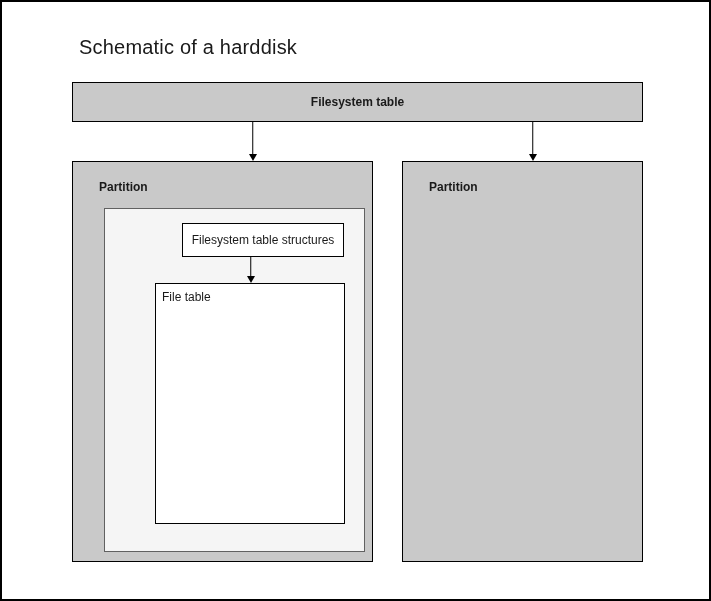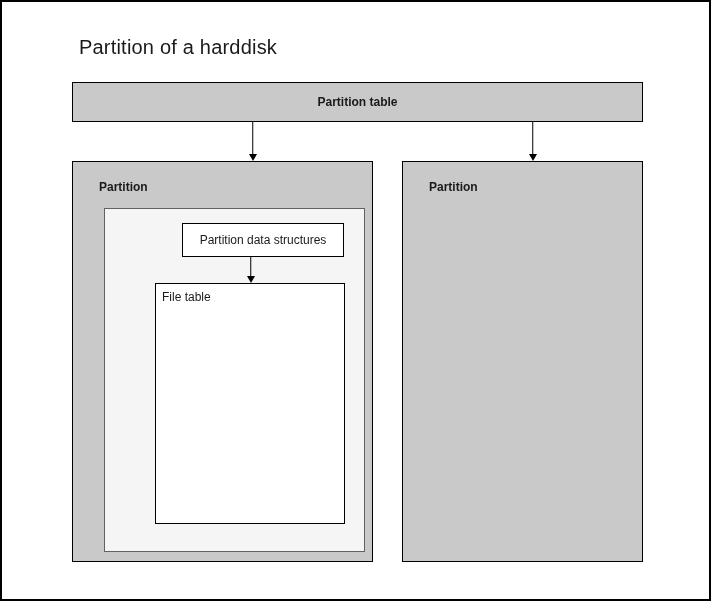--- a/index.html
+++ b/index.html
@@ -137,43 +137,43 @@
   }
   .arrow.a-left  { left: 245px; top: 120px; height: 39px; }
   .arrow.a-right { left: 525px; top: 120px; height: 39px; }
   .arrow.a-fs    { left: 140px; top: 48px;  height: 26px; }
 </style>
 </head>
 <body>
 
 <div class="page">
 
-  <h1 class="title">Partition of a harddisk</h1>
+  <h1 class="title">Schematic of a harddisk</h1>
 
   <div class="bar">
-    <span class="bar-label">Partition table</span>
+    <span class="bar-label">Filesystem table</span>
   </div>
 
   <div class="arrow a-left">
     <span class="shaft"></span>
     <span class="head"></span>
   </div>
 
   <div class="arrow a-right">
     <span class="shaft"></span>
     <span class="head"></span>
   </div>
 
   <div class="partition left">
     <span class="partition-label">Partition</span>
 
     <div class="fs-area">
 
       <div class="fs-box">
-        <span class="fs-box-label">Partition data structures</span>
+        <span class="fs-box-label">Filesystem table structures</span>
       </div>
 
       <div class="arrow a-fs">
         <span class="shaft"></span>
         <span class="head"></span>
       </div>
 
       <div class="file-box">
         <span class="file-box-label">File table</span>
       </div>

